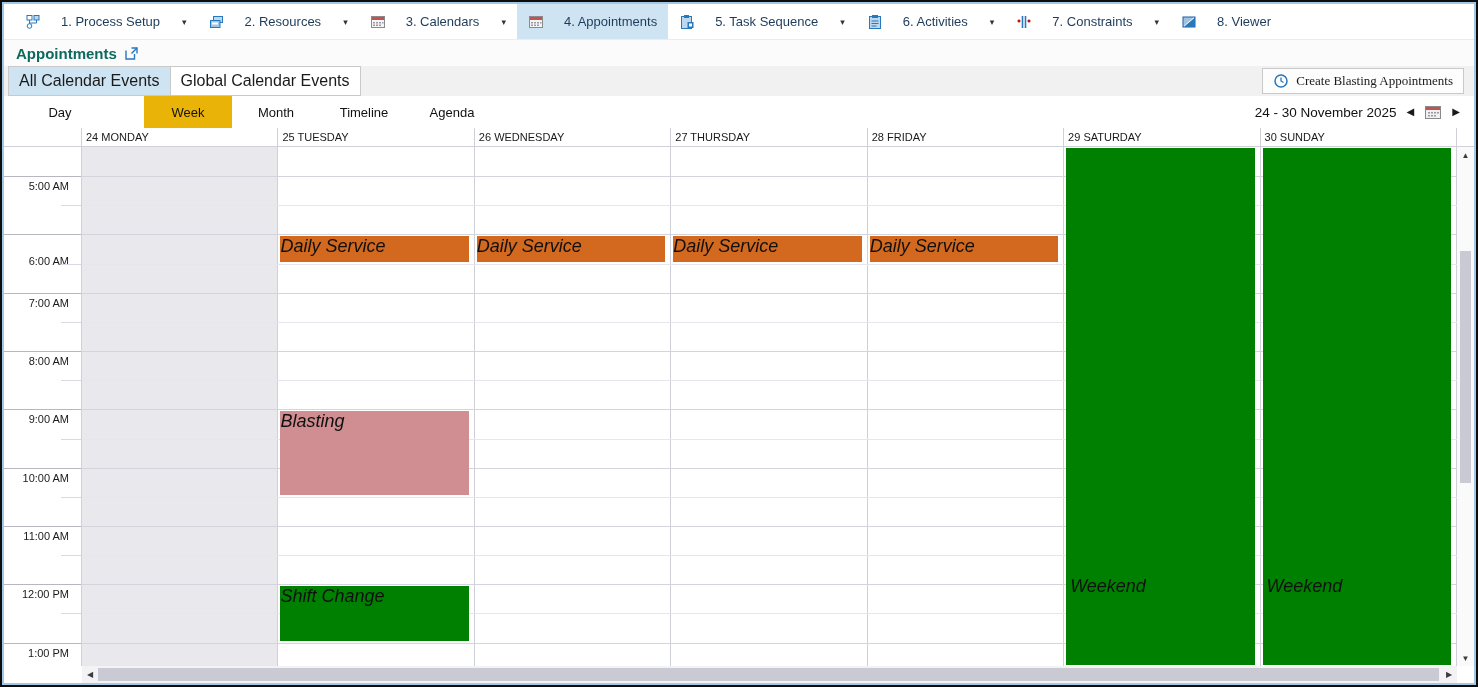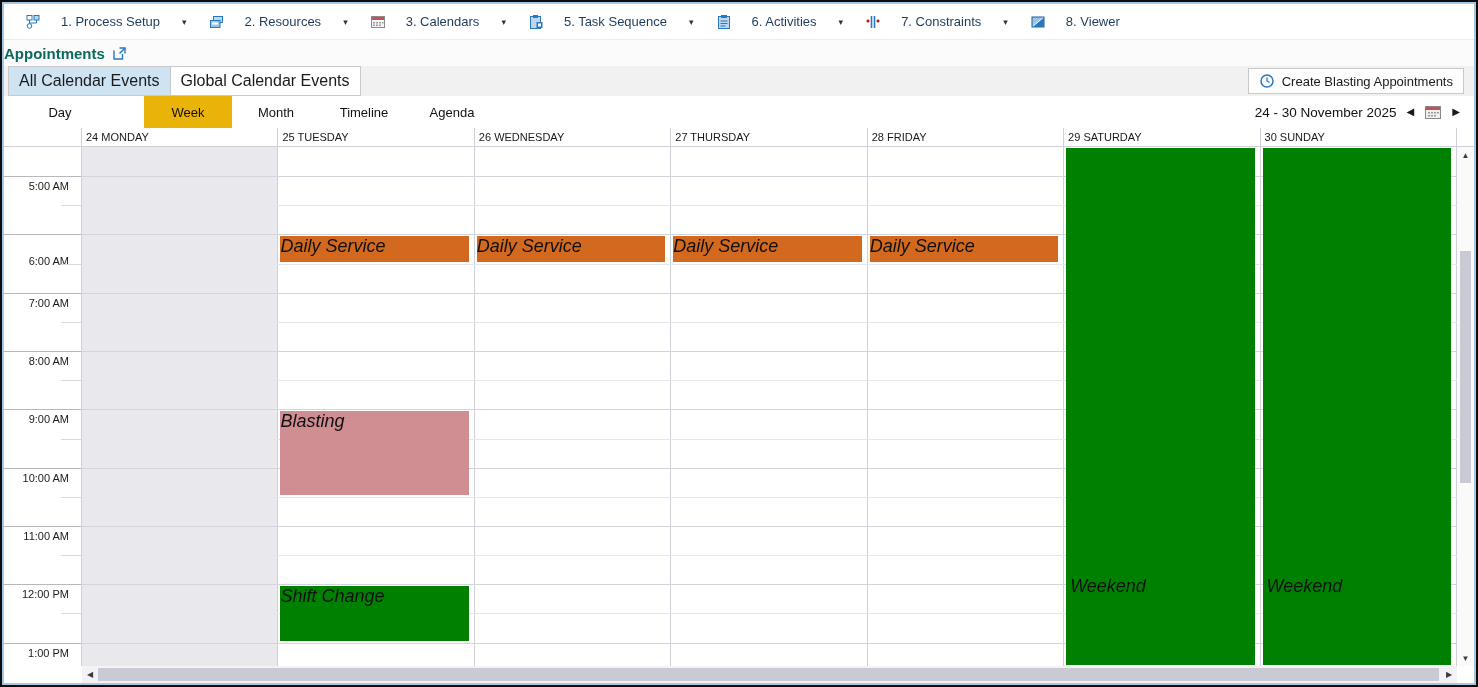--- a/index.html
+++ b/index.html
@@ -7,28 +7,28 @@
   body{font-family:"Liberation Sans",sans-serif;}
   .window{width:1478px;height:687px;background:#0d0d0d;padding:2px;}
   .frame{width:100%;height:100%;border:2px solid #a4c7e4;background:#fff;display:flex;flex-direction:column;overflow:hidden;}
 
   .ribbon{height:36px;flex:0 0 36px;display:flex;align-items:stretch;padding-left:10px;background:#fff;border-bottom:1px solid #ececec;}
   .rtab{display:flex;align-items:center;gap:20px;padding:0 11px;font-size:13px;color:#1d3b5a;white-space:nowrap;cursor:default;}
   .rtab.sel{background:#cfe4f3;}
   .rtab .caret{font-size:9px;color:#333;margin-left:2px;}
   .ticon{display:inline-flex;align-items:center;}
 
-  .title-row{height:26px;flex:0 0 26px;display:flex;align-items:center;gap:7px;background:#fbfbfb;}
+  .title-row{height:26px;flex:0 0 26px;display:flex;align-items:center;gap:7px;padding-left:12px;background:#fbfbfb;}
   .ptitle{font-size:15px;font-weight:bold;color:#0c695d;}
 
   .subtab-row{height:30px;flex:0 0 30px;background:#f1f1f2;display:flex;align-items:stretch;justify-content:space-between;}
   .ftabs{display:flex;align-items:stretch;padding-left:4px;}
   .ftab{display:flex;align-items:center;padding:0 10px;border:1px solid #c9c9c9;background:#fff;font-size:16px;color:#1a1a1a;margin-right:-1px;}
   .ftab.sel{background:#cfe4f3;}
-  .create-btn{align-self:center;margin-right:10px;display:flex;align-items:center;gap:7px;background:#fdfdfd;border:1px solid #c9c9c9;height:26px;padding:0 10px;font-size:13px;color:#1a1a1a;font-family:Liberation Sans, sans-serif;}
+  .create-btn{align-self:center;margin-right:10px;display:flex;align-items:center;gap:7px;background:#fdfdfd;border:1px solid #c9c9c9;height:26px;padding:0 10px;font-size:13px;color:#1a1a1a;font-family:Liberation Serif, serif;}
 
   .view-toolbar{height:32px;flex:0 0 32px;background:#fff;display:flex;align-items:stretch;justify-content:space-between;}
   .vtabs{display:flex;align-items:stretch;padding-left:12px;}
   .vtab{width:88px;display:flex;align-items:center;justify-content:center;font-size:13px;color:#111;}
   .vtab.sel{background:#eab308;margin-left:40px;}
   .datenav{display:flex;align-items:center;gap:10px;padding-right:14px;font-size:13.5px;color:#111;}
   .navarrow{font-size:10px;color:#1a1a1a;line-height:1;}
 
   .cal{flex:1;display:flex;flex-direction:column;min-height:0;}
   .dayhdr{height:19px;flex:0 0 19px;display:flex;border-bottom:1px solid #cfd0d8;background:#fff;}
@@ -102,20 +102,38 @@
                 <rect x="9" y="8" width="2" height="1.5"></rect>
                 <rect x="12" y="8" width="1.5" height="1.5"></rect>
                 <rect x="3" y="10.5" width="2" height="1.5"></rect>
                 <rect x="6" y="10.5" width="2" height="1.5"></rect>
                 <rect x="9" y="10.5" width="2" height="1.5"></rect>
               </g>
             </svg>
           </span>
           <span>3. Calendars</span>
           <span class="caret">▾</span>
+        </div>
+        <div class="rtab sel">
+          <span class="ticon">
+            <svg width="16" height="16" viewBox="0 0 16 16">
+              <rect x="1.5" y="2.5" width="13" height="11" fill="#f5f5f5" stroke="#8a8a8a"></rect>
+              <rect x="2" y="3" width="12" height="3" fill="#c75050"></rect>
+              <g fill="#9a9aa2">
+                <rect x="3" y="8" width="2" height="1.5"></rect>
+                <rect x="6" y="8" width="2" height="1.5"></rect>
+                <rect x="9" y="8" width="2" height="1.5"></rect>
+                <rect x="12" y="8" width="1.5" height="1.5"></rect>
+                <rect x="3" y="10.5" width="2" height="1.5"></rect>
+                <rect x="6" y="10.5" width="2" height="1.5"></rect>
+                <rect x="9" y="10.5" width="2" height="1.5"></rect>
+              </g>
+            </svg>
+          </span>
+          <span>4. Appointments</span>
         </div>
         <div class="rtab">
           <span class="ticon">
             <svg width="16" height="16" viewBox="0 0 16 16">
               <rect x="2.5" y="2.5" width="10" height="12" fill="#bdd7ee" stroke="#2878be"></rect>
               <rect x="5" y="1" width="5" height="3" fill="#2878be"></rect>
               <rect x="8.5" y="8" width="6" height="6" fill="#2878be"></rect>
               <rect x="10" y="9.5" width="3" height="3" fill="#fff"></rect>
             </svg>
           </span>

